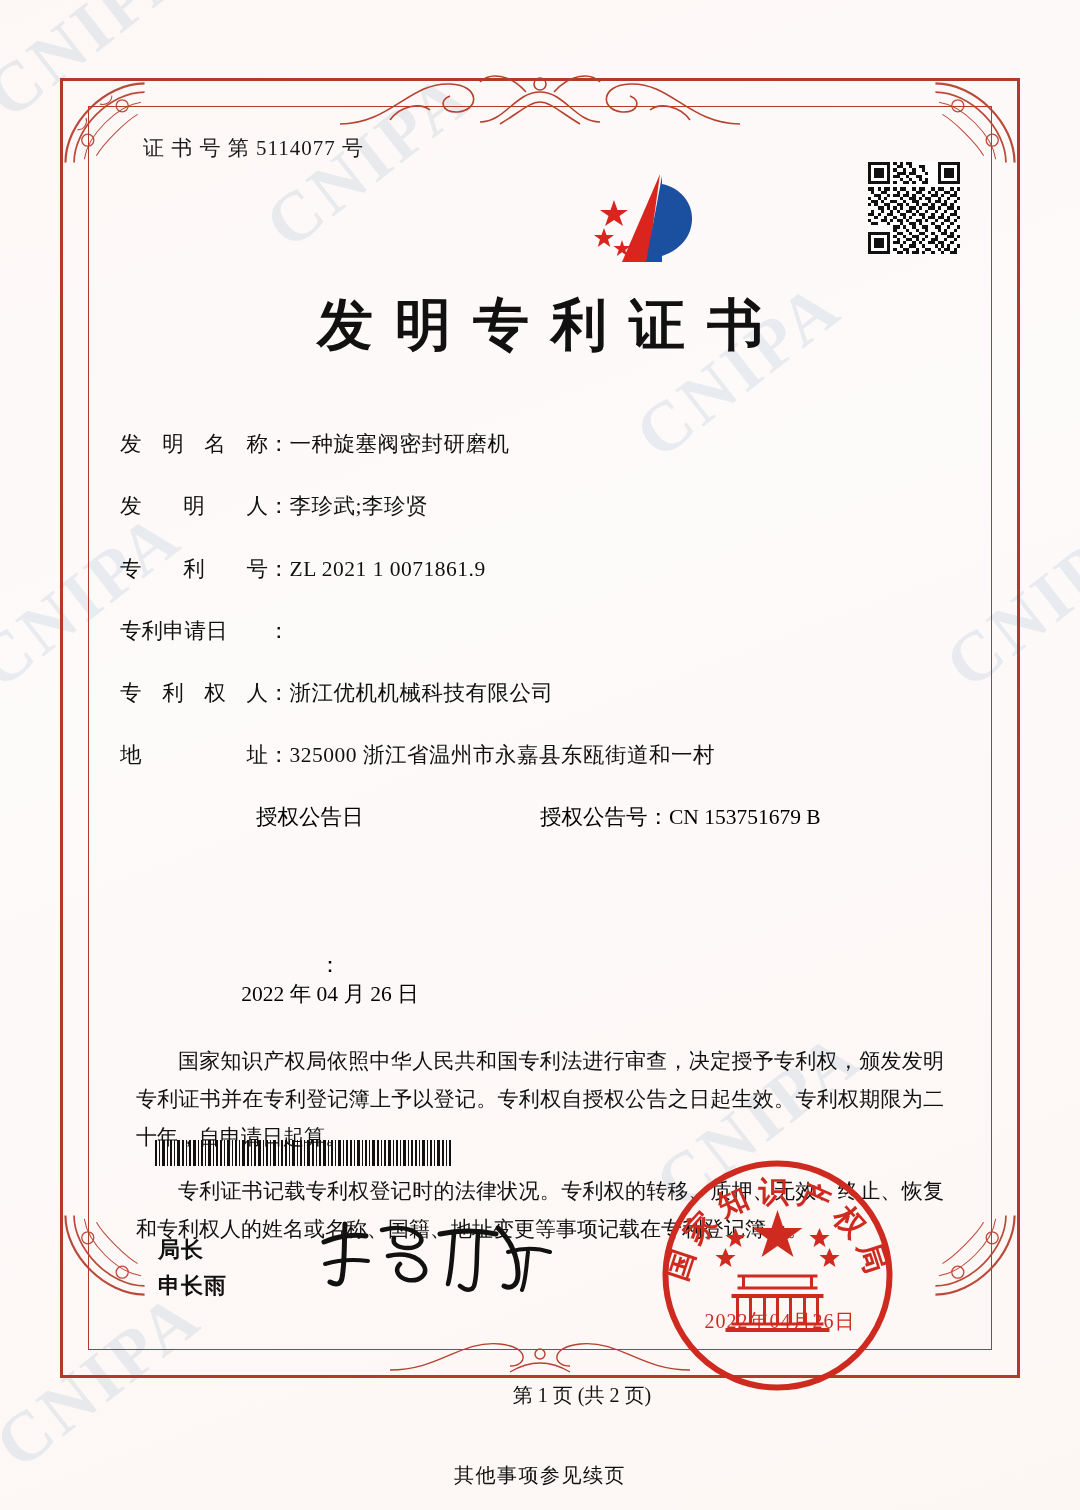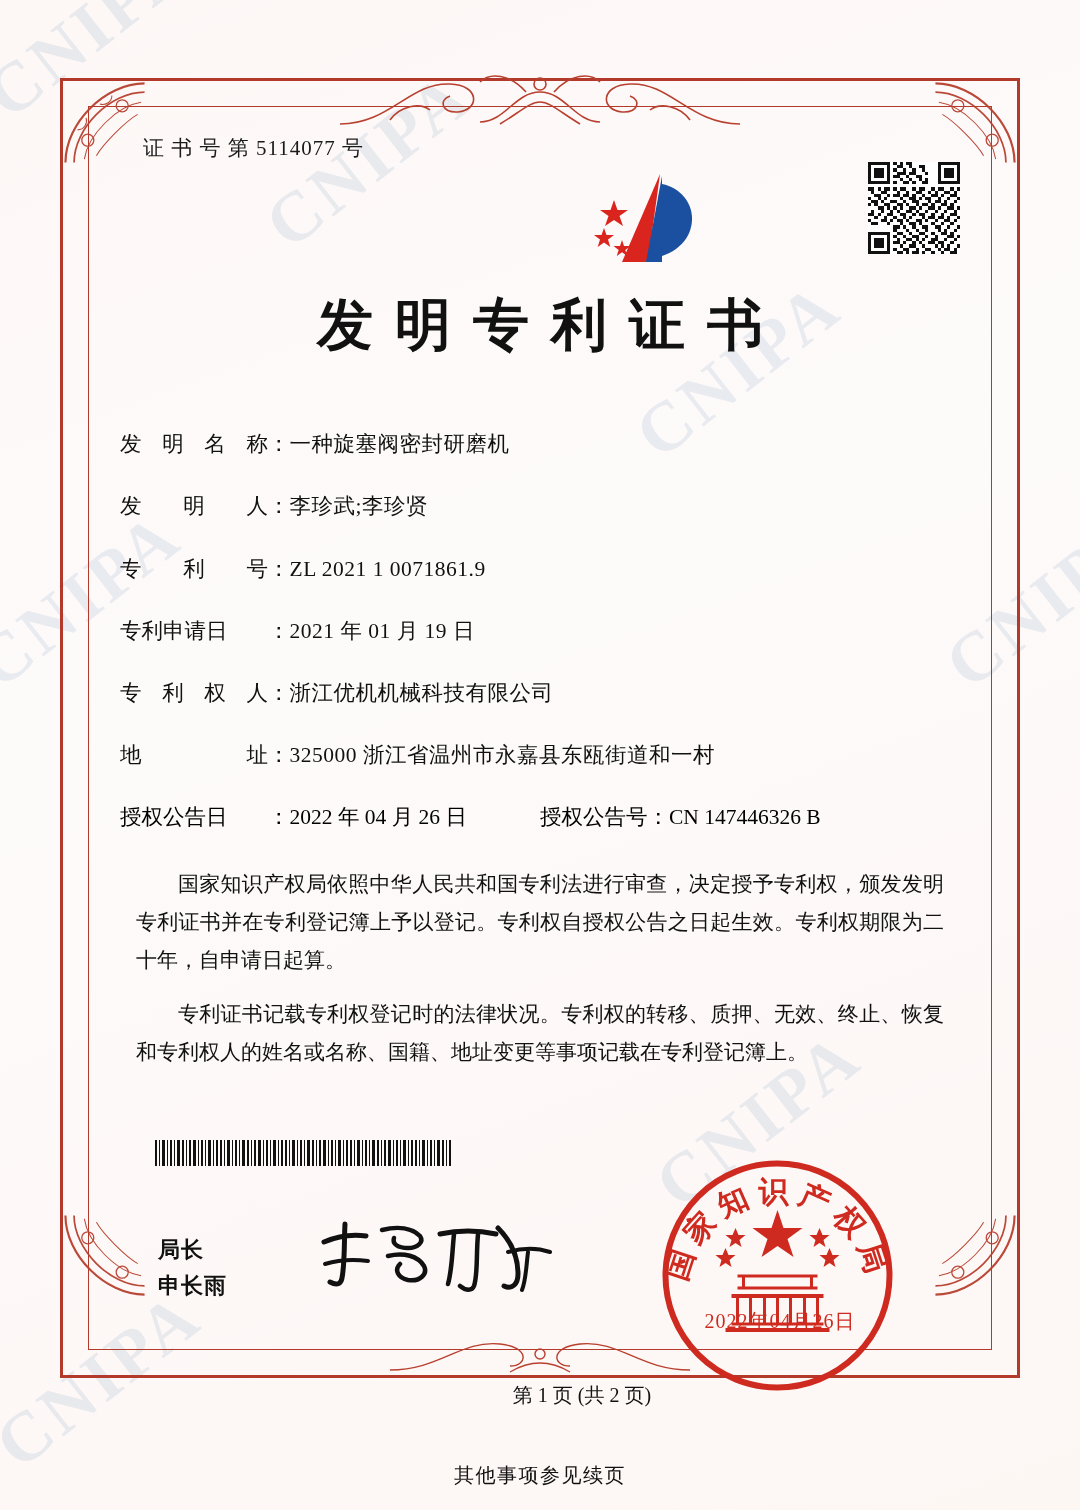--- a/index.html
+++ b/index.html
@@ -141,21 +141,21 @@
   .field-value { flex: 1 1 auto; letter-spacing: .5px; }
 
   #row-fields { margin-top: 64px; }
 
   .dual-row {
     display: flex;
     align-items: baseline;
     font-size: 21.5px;
     margin-top: 30px;
   }
-  .dual-left { display:flex; align-items: center; width: 420px; }
+  .dual-left { display:flex; align-items: center; width: 420px; flex-direction: column; }
   .dual-right { display:flex; align-items: baseline; }
 
   #para-block {
     margin-top: 34px;
     font-size: 21px;
     line-height: 1.82;
     color: #111;
     text-align: justify;
   }
   #para-block p { margin: 16px; text-indent: 2em; }
@@ -582,21 +582,20 @@
             <span>利</span>
             <span>号</span>
         </div>
         <div class="field-colon">：</div>
         <div class="field-value">ZL 2021 1 0071861.9</div>
       </div>
 
       <div class="field-row">
         <div class="field-label" style="display:block; letter-spacing:0;">专利申请日</div>
         <div class="field-colon">：</div>
-        <div class="field-value">2021 年 01 月 19 日</div>
       </div>
 
       <div class="field-row">
         <div class="field-label">
           <span>专</span>
             <span>利</span>
             <span>权</span>
             <span>人</span>
         </div>
         <div class="field-colon">：</div>
@@ -614,21 +613,21 @@
 
       <div class="dual-row">
         <div class="dual-left">
           <div style="width:148px; flex:0 0 148px;">授权公告日</div>
           <div class="field-colon">：</div>
           <div>2022 年 04 月 26 日</div>
         </div>
         <div class="dual-right">
           <div>授权公告号</div>
           <div class="field-colon">：</div>
-          <div>CN 147446326 B</div>
+          <div>CN 153751679 B</div>
         </div>
       </div>
 
     </div>
 
     <div id="para-block">
       <p>国家知识产权局依照中华人民共和国专利法进行审查，决定授予专利权，颁发发明专利证书并在专利登记簿上予以登记。专利权自授权公告之日起生效。专利权期限为二十年，自申请日起算。</p>
       <p>专利证书记载专利权登记时的法律状况。专利权的转移、质押、无效、终止、恢复和专利权人的姓名或名称、国籍、地址变更等事项记载在专利登记簿上。</p>
     </div>
 

